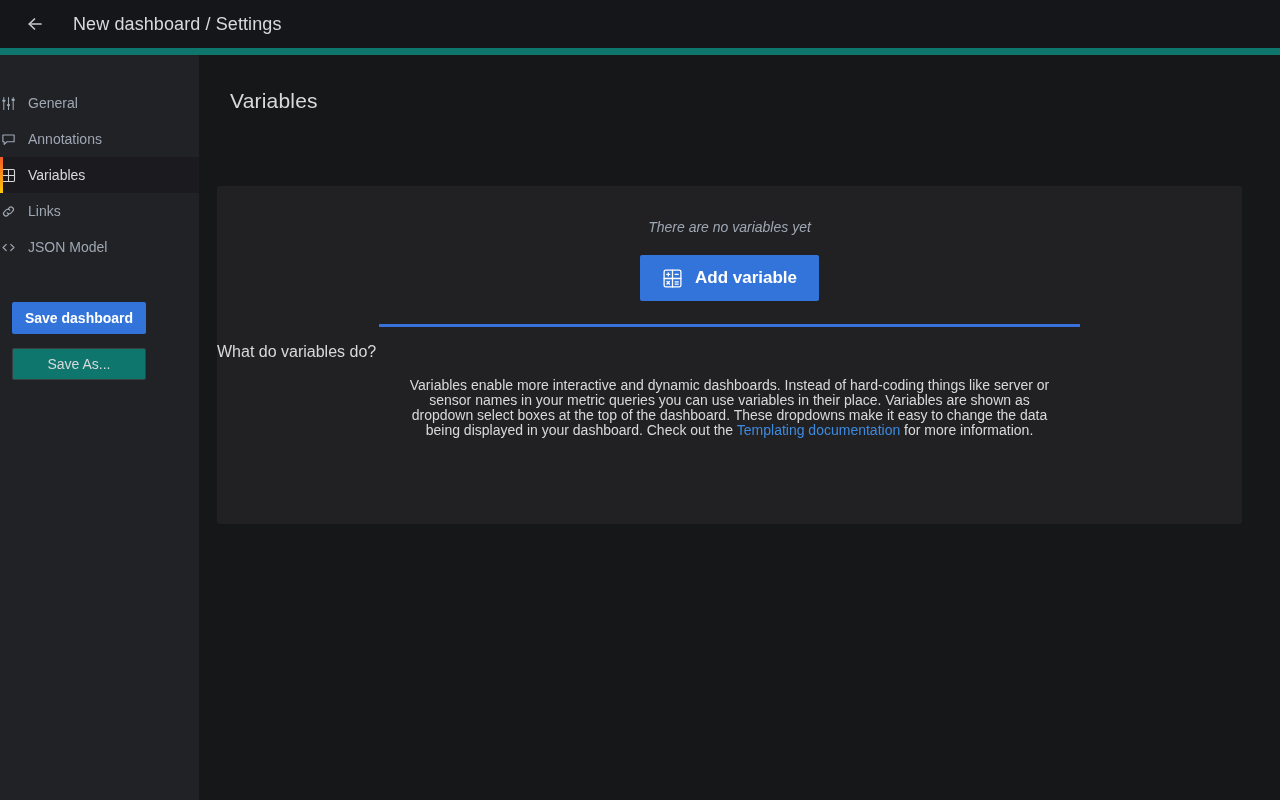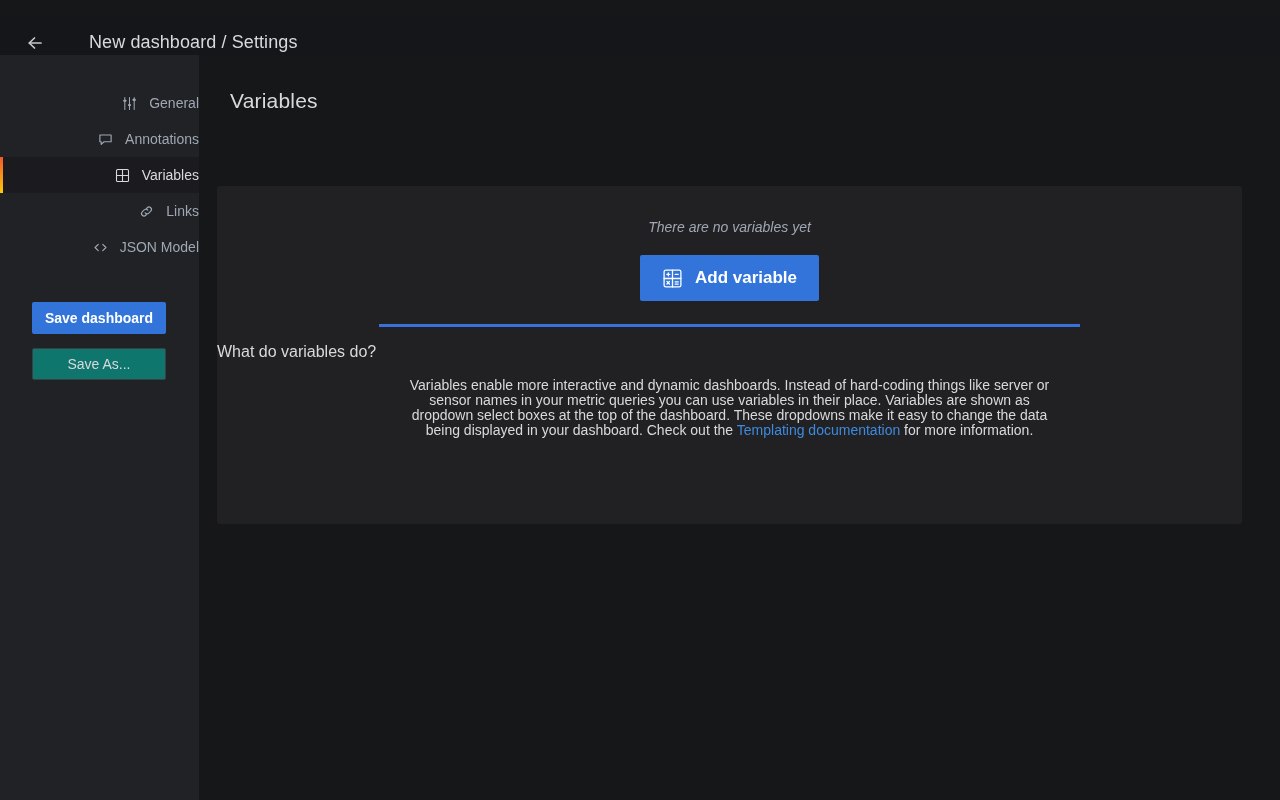--- a/index.html
+++ b/index.html
@@ -8,28 +8,27 @@
     width: 1280px;
     height: 800px;
     background: #161719;
     font-family: "Liberation Sans", sans-serif;
     overflow: hidden;
   }
 
   
   .topbar {
     position: absolute;
-    top: 16px; left: 0;
+    top: 0; left: 0;
     width: 1280px;
     height: 55px;
     background: #141619;
-    border-bottom: 2px solid #0f766e;
-    display: flex;
-    align-items: center;
-    gap: 16px;
+    border-bottom: 7px solid #0f766e;
+    display: flex;
+    align-items: center;
   }
   .back-btn {
     width: 34px;
     height: 34px;
     margin-left: 18px;
     display: flex;
     align-items: center;
     justify-content: center;
     border-radius: 3px;
     cursor: pointer;
@@ -53,26 +52,24 @@
   }
   .nav-list {
     padding-top: 30px;
     list-style: none;
   }
   .nav-item {
     position: relative;
     height: 36px;
     display: flex;
     align-items: center;
-    padding-left: 32px;
     color: #9fa7b3;
     font-size: 14px;
     cursor: pointer;
     white-space: nowrap;
-    justify-content: flex-end;
   }
   .nav-item .nav-icon {
     width: 17px;
     height: 17px;
     margin-right: 11px;
     display: flex;
     align-items: center;
     justify-content: center;
     flex: 0 0 auto;
     color: #9fa7b3;
@@ -89,21 +86,21 @@
     left: 0; top: 0;
     width: 3px;
     height: 100%;
     background: linear-gradient(#f05a28, #fbca0a);
   }
   .nav-label { line-height: 1; }
 
   
   .side-actions {
     margin-top: 37px;
-    padding-left: 32px;
+    padding-left: 12px;
   }
   .btn-save-dash {
     display: block;
     width: 134px;
     height: 32px;
     background: #3274d9;
     color: #ffffff;
     border: none;
     border-radius: 2px;
     font-family: "Liberation Sans", sans-serif;

